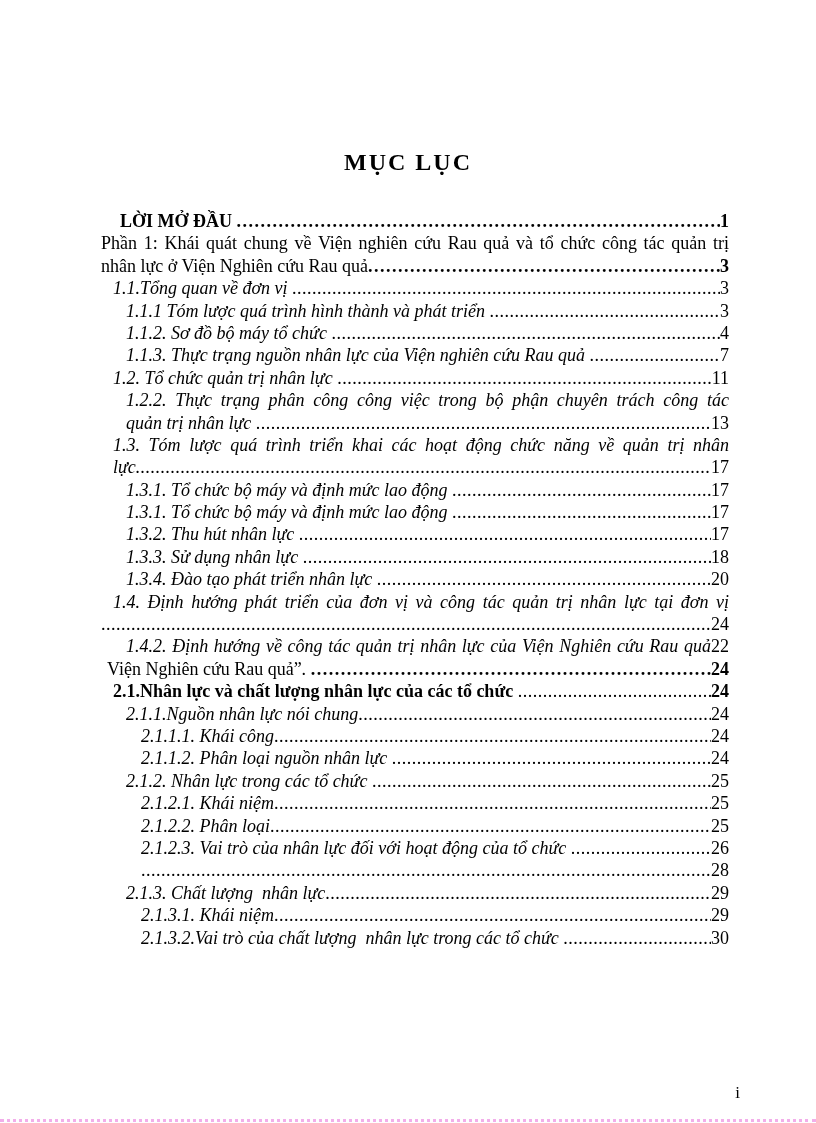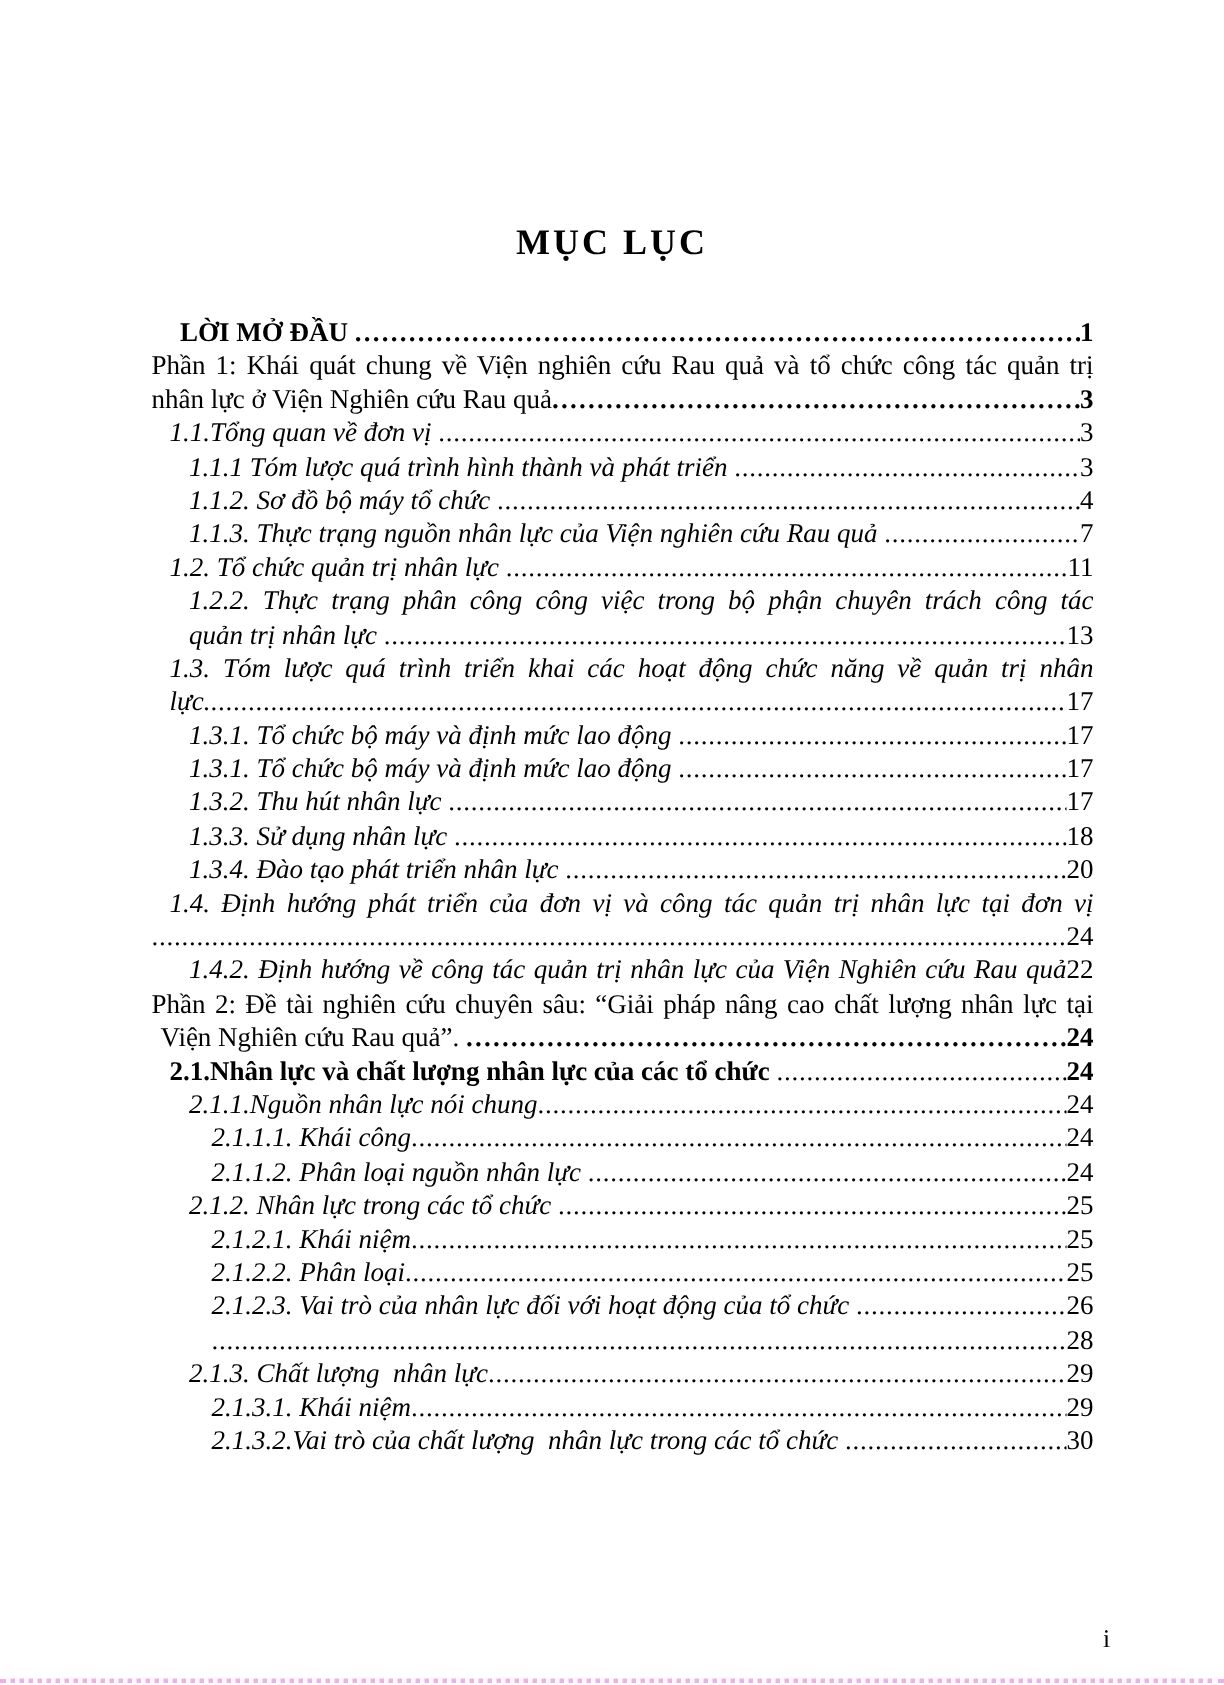--- a/index.html
+++ b/index.html
@@ -170,21 +170,20 @@
         <span class="toc-leader"></span>
         <span class="toc-page">20</span>
       </div>
       <div class="toc-row st-bold-italic ind-2 justify"><span class="toc-text">1.4. Định hướng phát triển của đơn vị và công tác quản trị nhân lực tại đơn vị</span></div>
       <div class="toc-row st-normal ind-0">
         <span class="toc-text"></span>
         <span class="toc-leader"></span>
         <span class="toc-page">24</span>
       </div>
       <div class="toc-row st-italic ind-4 justify"><span class="toc-text">1.4.2. Định hướng về công tác quản trị nhân lực của Viện Nghiên cứu Rau quả</span><span class="toc-page">22</span></div>
-      <div class="toc-row st-normal ind-0 justify"><span class="toc-text">Phần 2: Đề tài nghiên cứu chuyên sâu: “Giải pháp nâng cao chất lượng nhân lực tại</span></div>
       <div class="toc-row st-normal ind-1">
         <span class="toc-text">Viện Nghiên cứu Rau quả”. </span>
         <span class="toc-leader bold-leader"></span>
         <span class="toc-page bold-page">24</span>
       </div>
       <div class="toc-row st-bold ind-2">
         <span class="toc-text">2.1.Nhân lực và chất lượng nhân lực của các tổ chức </span>
         <span class="toc-leader"></span>
         <span class="toc-page">24</span>
       </div>

